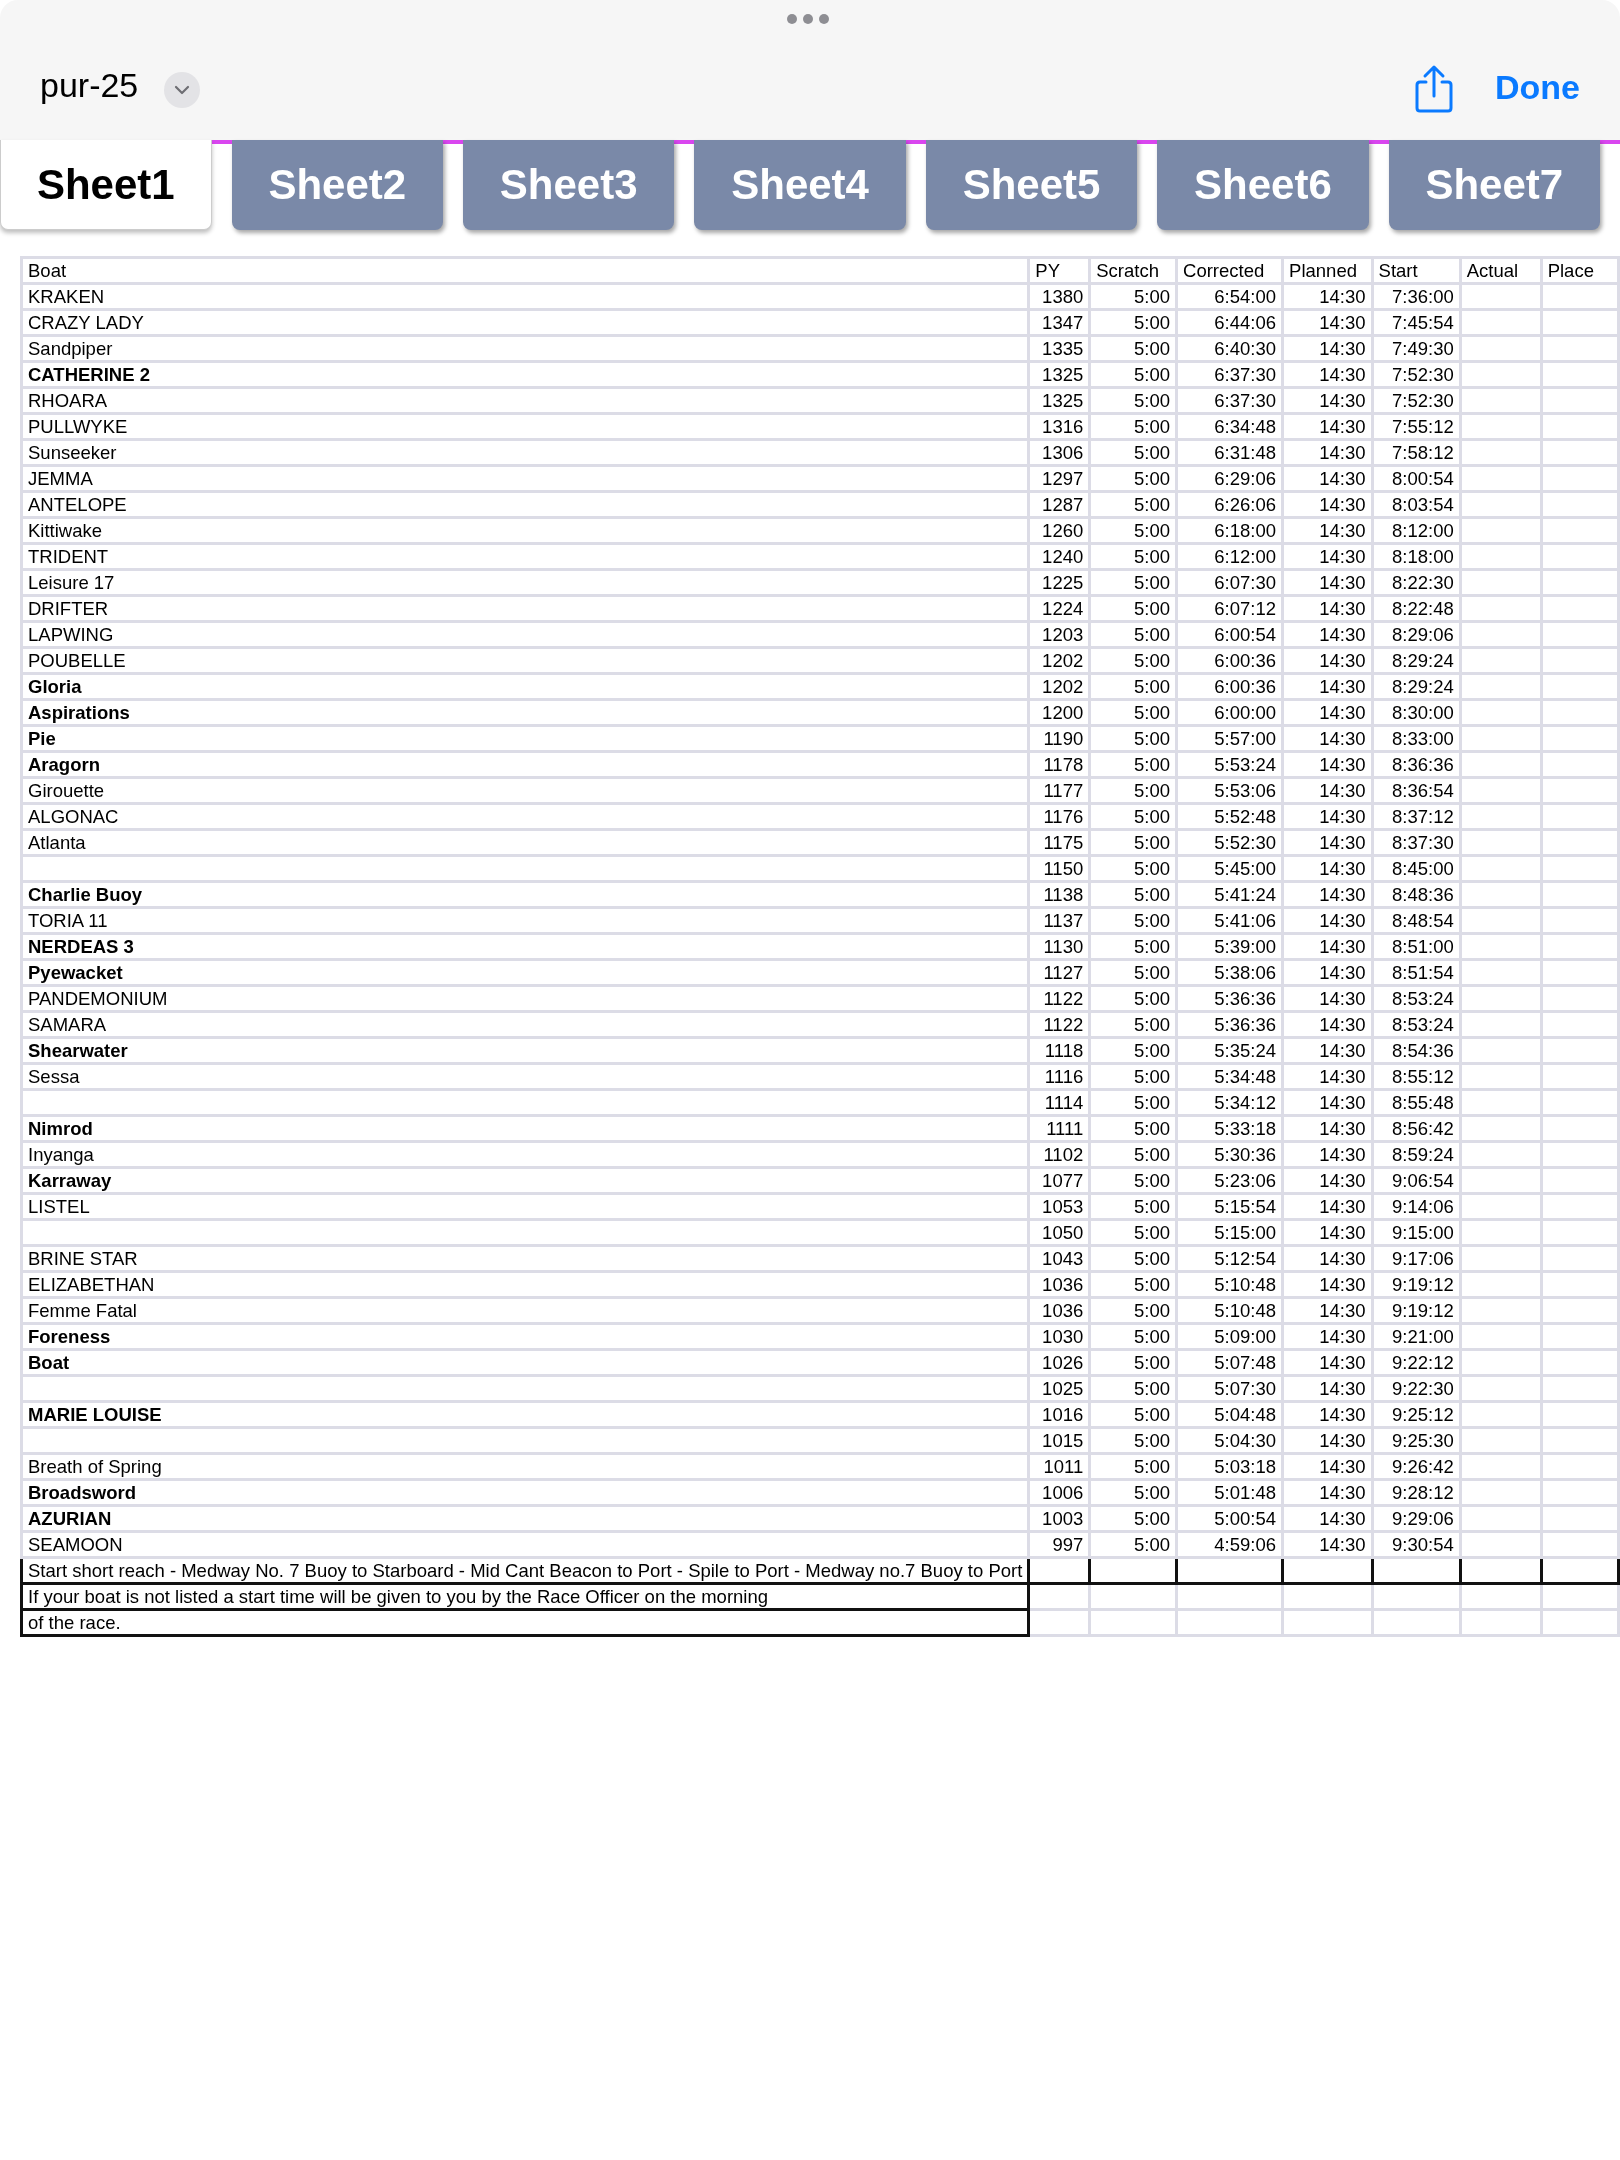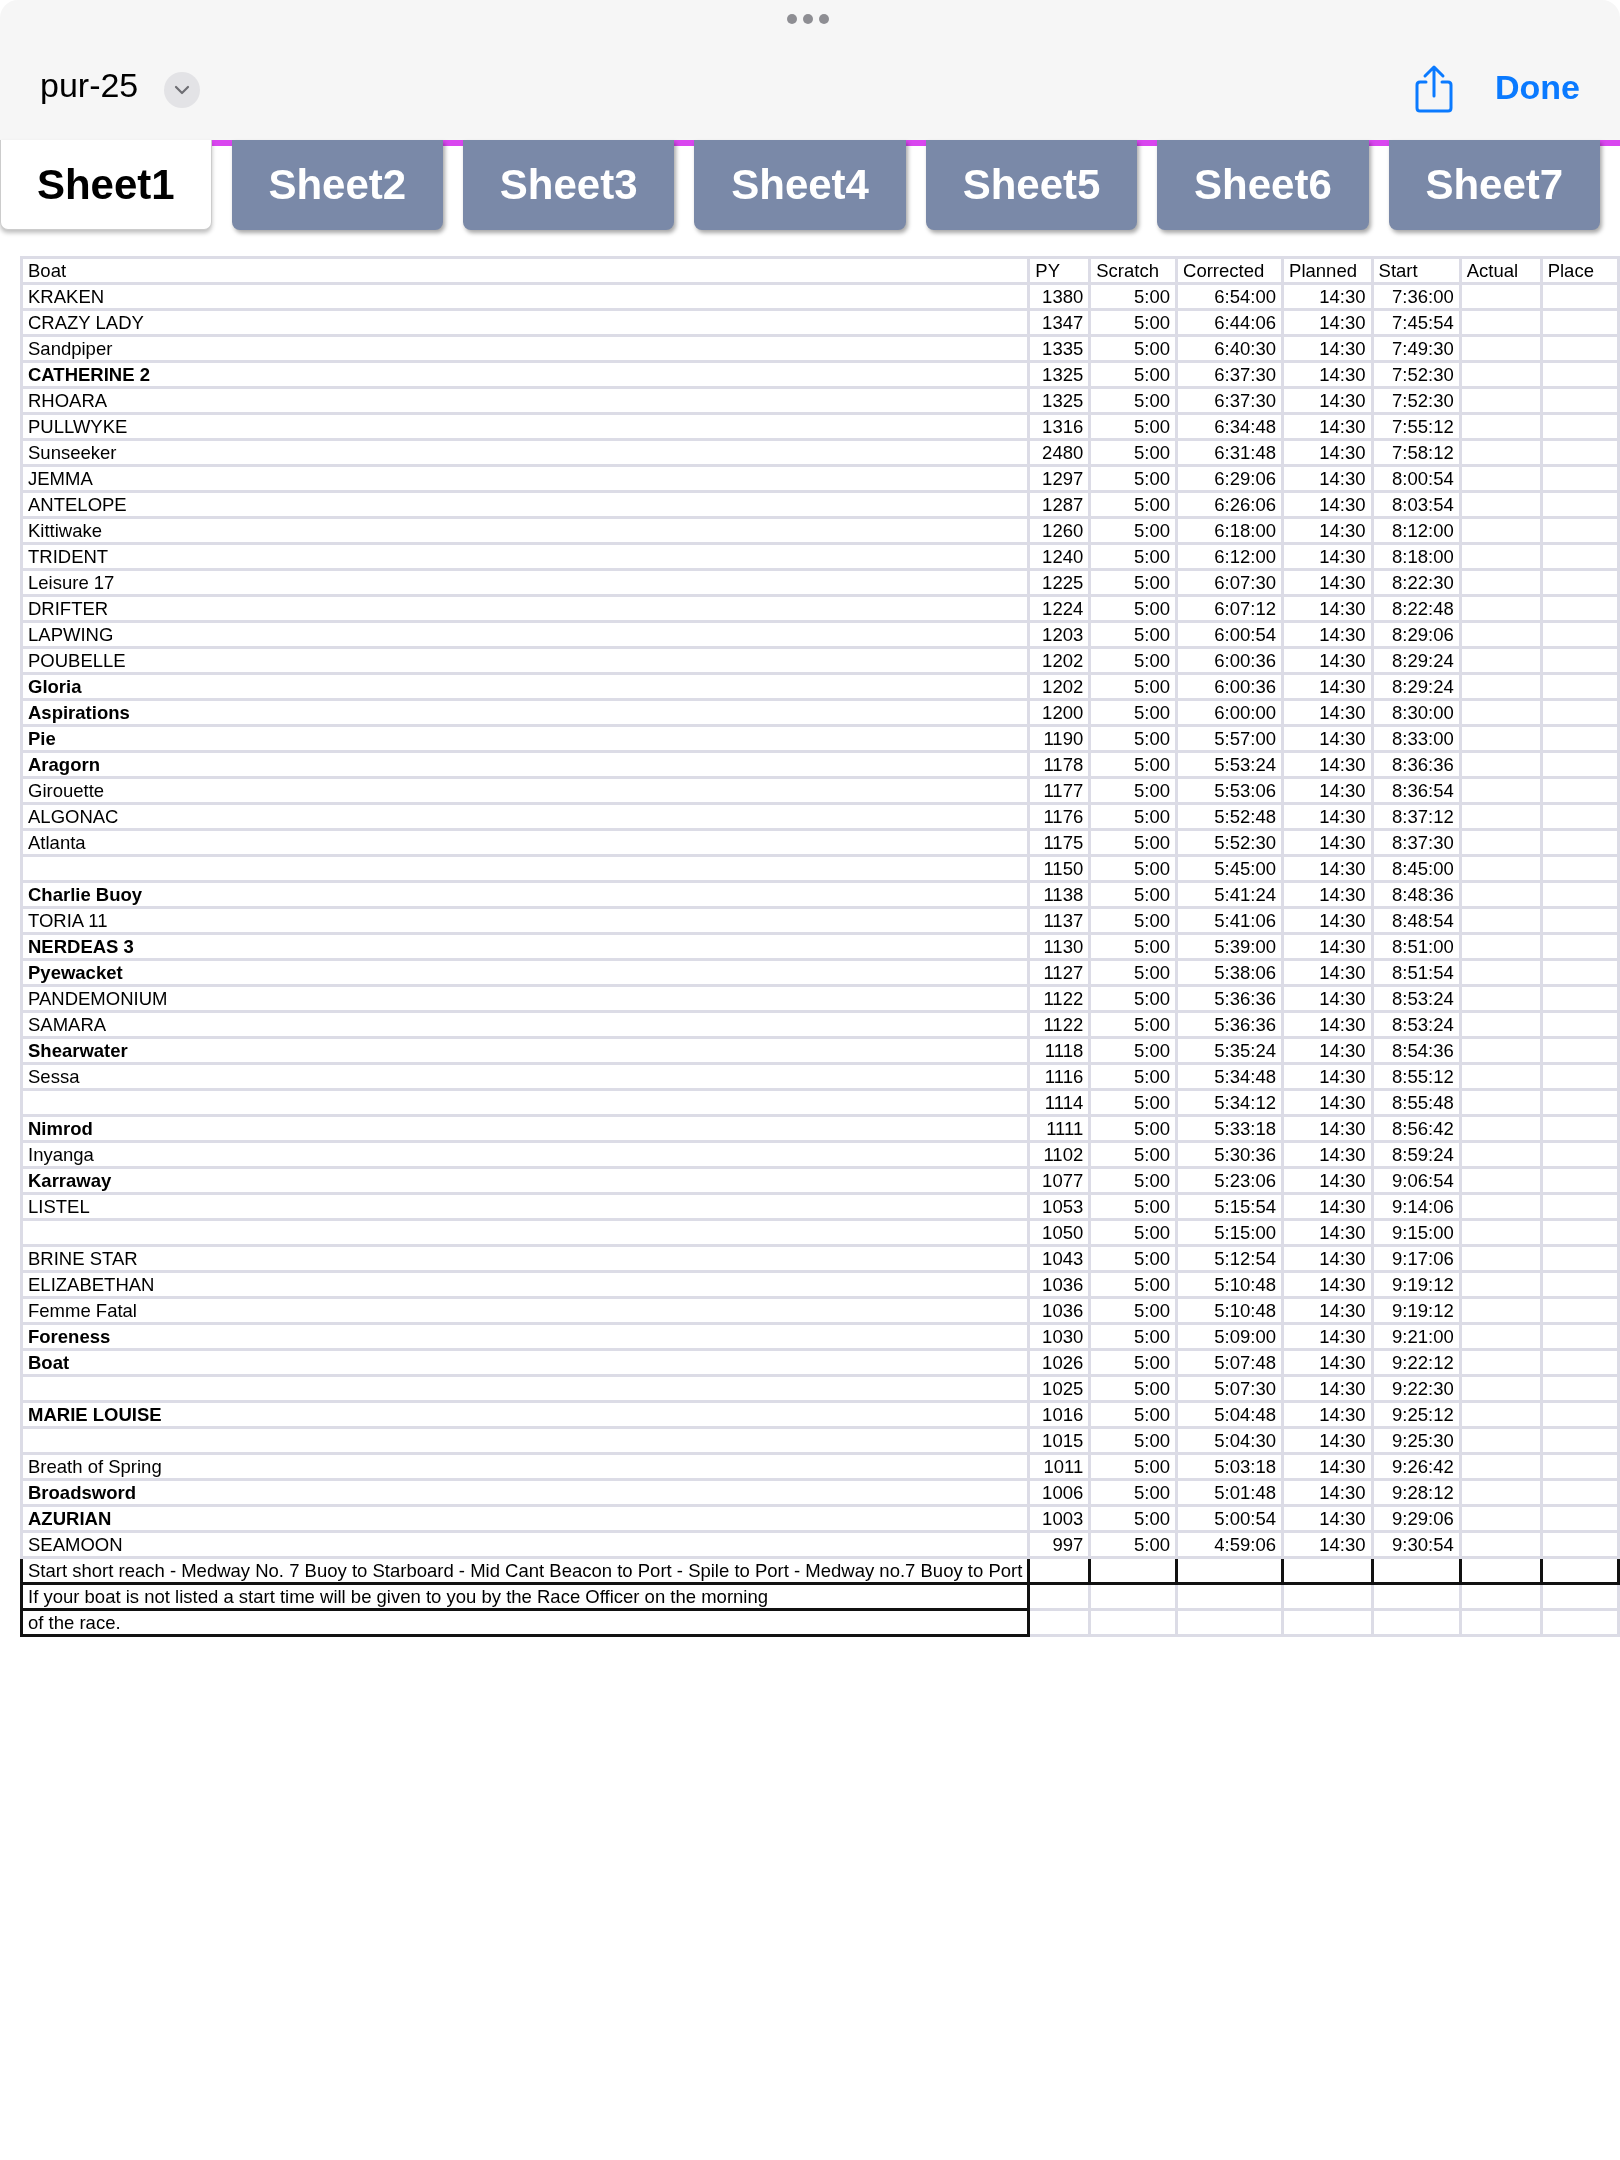--- a/index.html
+++ b/index.html
@@ -1,19 +1,19 @@
 <!DOCTYPE html>
 <html><head>
 <meta charset="utf-8">
 <style>
   html, body { margin:0; padding:0; }
   body { width:1620px; height:2160px; background:#ffffff; position:relative; overflow:hidden;
          font-family:"Liberation Sans", sans-serif; }
   .topbar { position:absolute; left:0; top:0; width:1620px; height:140px; background:#f6f6f6;
-            border-bottom:6px solid #d946ef; border-radius:18px 18px 0 0; }
+            border-bottom:4px solid #d946ef; border-radius:18px 18px 0 0; }
   .grabber { position:absolute; top:14px; left:787px; display:flex; gap:6px; }
   .grabber span { width:10px; height:10px; border-radius:50%; background:#8e8e93; display:block; }
   .doc-title { position:absolute; left:40px; top:66px; font-size:34px; color:#000; }
   .title-chevron { position:absolute; left:164px; top:72px; width:36px; height:36px; border-radius:50%;
                    background:#e3e3e6; display:flex; align-items:center; justify-content:center; }
   .share-btn { position:absolute; left:1412px; top:64px; width:44px; height:50px; }
   .done-btn { position:absolute; left:1495px; top:68px; font-size:34px; color:#0a7aff; font-weight:600; }
   .tabs { position:absolute; left:0; top:140px; height:92px; width:1620px; display:flex; }
   .tab { height:90px; width:234px; margin-right:20px; background:#7a89a8; color:#fff; font-weight:700;
          font-size:42px; display:flex; align-items:center; justify-content:center;
@@ -139,21 +139,21 @@
         <td class="num">1316</td>
         <td class="num">5:00</td>
         <td class="num">6:34:48</td>
         <td class="num">14:30</td>
         <td class="num">7:55:12</td>
         <td></td>
         <td></td>
       </tr>
       <tr>
         <td class="">Sunseeker</td>
-        <td class="num">2480</td>
+        <td class="num">1306</td>
         <td class="num">5:00</td>
         <td class="num">6:31:48</td>
         <td class="num">14:30</td>
         <td class="num">7:58:12</td>
         <td></td>
         <td></td>
       </tr>
       <tr>
         <td class="">JEMMA</td>
         <td class="num">1297</td>

